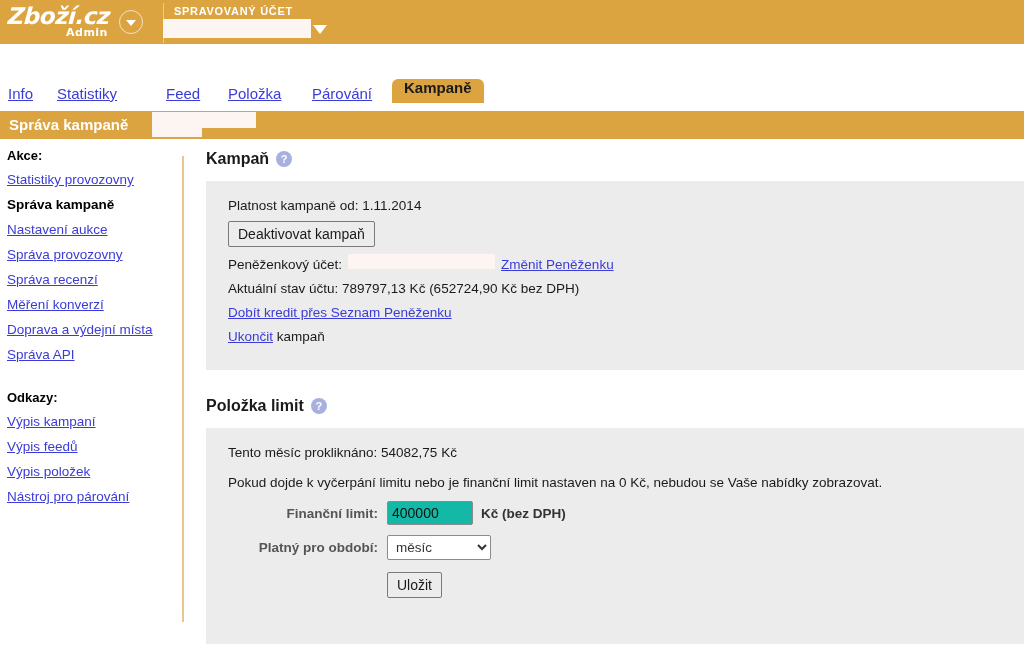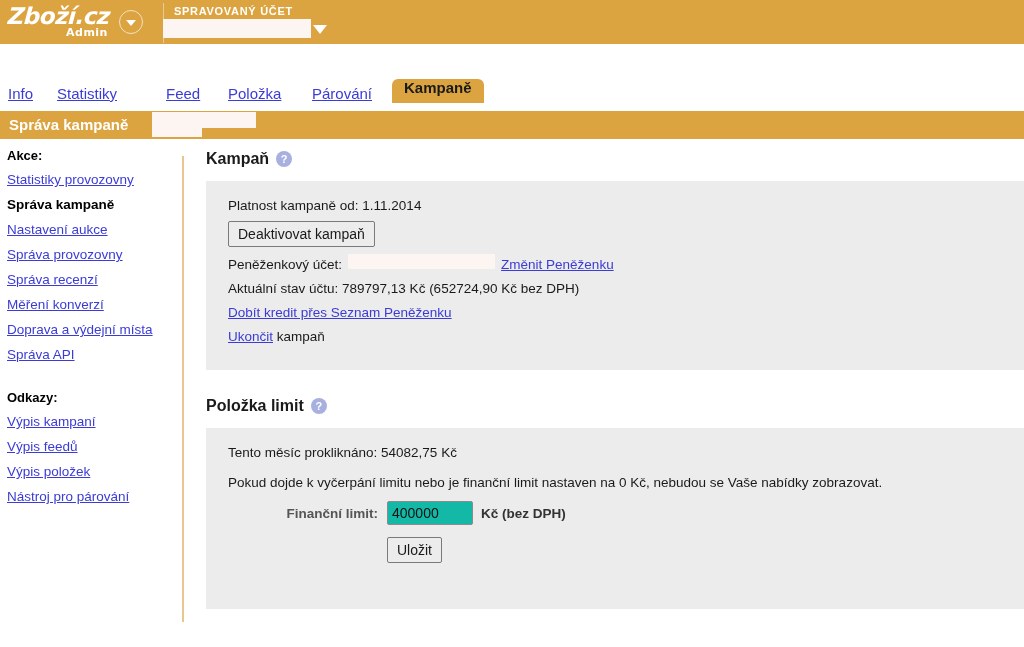--- a/index.html
+++ b/index.html
@@ -371,18 +371,24 @@
   <div class="panel" style="padding-bottom:46px">
     <div class="row">Tento měsíc prokliknáno: 54082,75 Kč</div>
     <div class="row muted" style="margin-top:13px">Pokud dojde k vyčerpání limitu nebo je finanční limit nastaven na 0 Kč, nebudou se Vaše nabídky zobrazovat.</div>
 
     <div class="form-line">
       <span class="form-label">Finanční limit:</span>
       <input id="limit-input" type="text" value="400000" style="">
       <span class="unit">Kč (bez DPH)</span>
     </div>
 
+    <div class="form-line">
+      <span class="form-label">Platný pro období:</span>
+      <select id="period-select">
+        <option>měsíc</option>
+      </select>
+    </div>
 
     <div id="save-row">
       <button class="btn" id="save-btn">Uložit</button>
     </div>
   </div>
 </div>
 
 </body></html>

